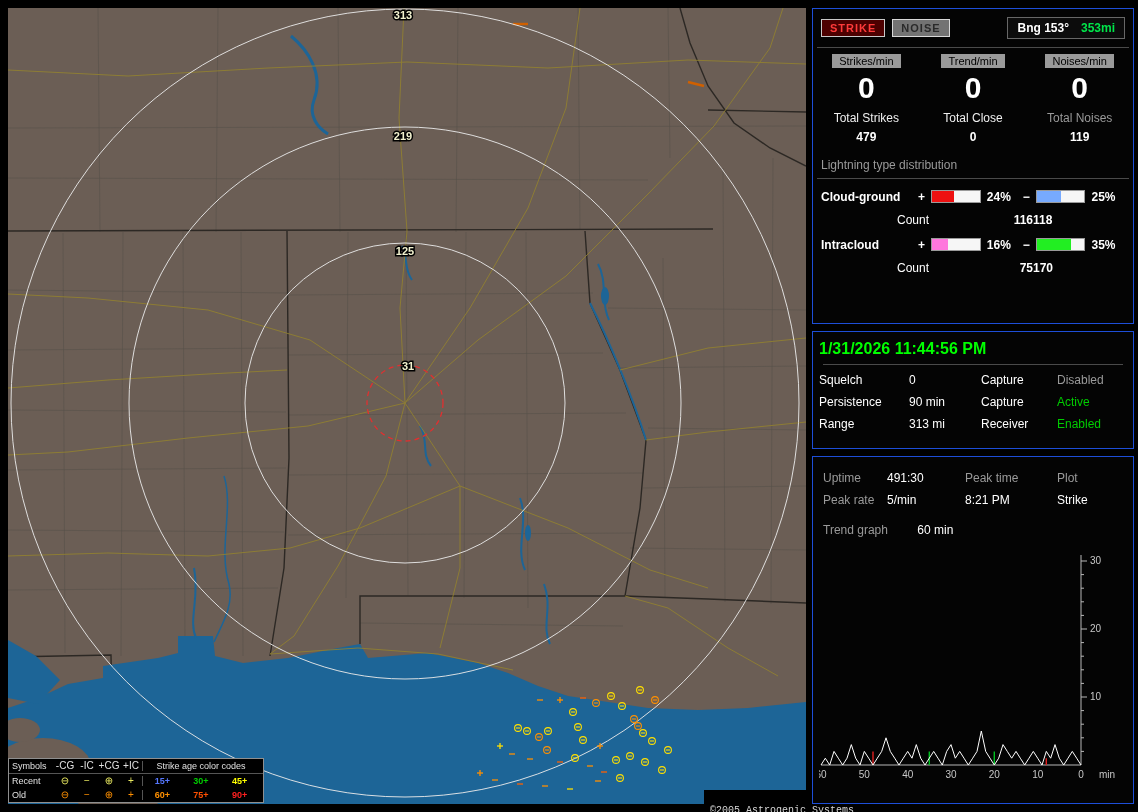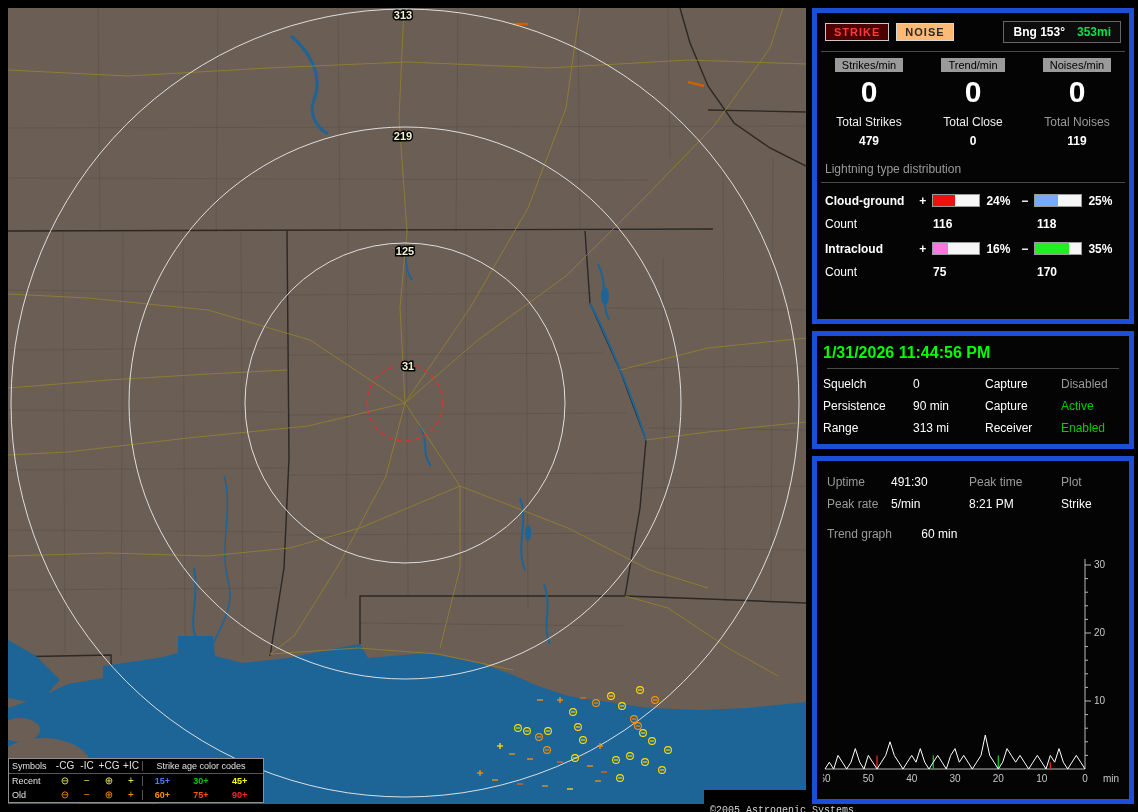--- a/index.html
+++ b/index.html
@@ -18,48 +18,48 @@
   .lg-c0 { width:42px; padding-left:3px; }
   .lg-sym { width:22px; text-align:center; font-size:10px; line-height:10px; }
   .age-area { width:116px; border-left:1px solid #555; display:flex; }
   .age-area .age-hdr { flex:1; text-align:center; }
   .age-cell { flex:1; text-align:center; font-weight:bold; }
   
   #copyright { position:absolute; left:704px; top:790px; background:#000; color:#d6d6d6;
                font-size:10px; padding:15px 6px;font-family:Liberation Mono, monospace; }
   
   .section { position:absolute; left:812px; width:322px; background:#040404;
-             border:5px solid #1d4ed8; box-sizing:border-box; }
+             border:1px solid #1d4ed8; box-sizing:border-box; }
   #s1 { top:8px;   height:316px; }
   #s2 { top:331px; height:118px; padding:8px 6px; }
   #s3 { top:456px; height:348px; padding:6px 10px; }
   .divider { border-top:1px solid #4a4a4a; margin:6px 4px 0; }
   
   .top-row { display:flex; align-items:center; padding:8px 8px 2px; gap:7px; }
   .btn { font-size:11px; font-weight:bold; padding:2px 8px; letter-spacing:1px; cursor:default; }
   .btn.strike { background:#4d0000; color:#ff3a3a; border:1px solid #c8c8c8; }
-  .btn.noise  { background:#fdba74; color:#2a2a2a; border:1px solid #d8d8d8; }
+  .btn.noise  { background:#737373; color:#2a2a2a; border:1px solid #d8d8d8; }
   .bng-box { margin-left:auto; display:flex; gap:12px; padding:3px 9px; border:1px solid #676767;
              background:#0c0c0c; font-size:12px; font-weight:bold; }
   .bng-dist { color:#00e54a; }
   .rates { display:flex; text-align:center; margin-top:3px; }
   .rate-col { flex:1; }
   .chip { display:inline-block; background:#9a9a9a; color:#000; font-size:11px; padding:1px 7px; }
   .bigzero { font-size:30px; font-weight:bold; margin-top:2px; }
   .totals { display:flex; text-align:center; margin-top:6px; }
   .total-col { flex:1; font-size:12px; }
   .tvalue { font-weight:bold; margin-top:5px; }
   .dist-heading { color:#9a9a9a; font-size:12px; margin:14px 8px 4px; }
   .dist-row { display:flex; align-items:flex-start; padding:0 8px; margin-top:11px; font-size:12px; }
   .dist-name { width:96px; font-weight:bold; }
   .sign { width:12px; text-align:center; font-weight:bold; }
   .bar { width:48px; height:11px; background:#f6f6f6; border:1px solid #9a9a9a; position:relative; margin:0 4px; }
   .bar i { position:absolute; left:0; top:0; bottom:0; }
   .pct { width:34px; font-weight:bold; margin-left:2px; }
-  .count-row { display:flex; padding:0 8px; margin-top:9px; font-size:12px; }
+  .count-row { display:flex; padding:0 8px; margin-top:9px; font-size:12px;text-align:right; }
   .count-label { width:108px; }
   .count-pos { width:104px; font-weight:bold; }
   .count-neg { font-weight:bold; }
   
   .datetime { color:#00ff00; font-size:16px; font-weight:bold; }
   .status-row { display:flex; font-size:12px; margin-top:8px; }
   .sl1 { width:90px; } .sv1 { width:72px; } .sl2 { width:76px; } .sv2 { flex:1; }
   
   .stat-row { display:flex; font-size:12px; margin-top:8px; }
   .c1 { width:64px; } .c2 { width:78px; } .c3 { width:92px; } .c4 { flex:1; }

